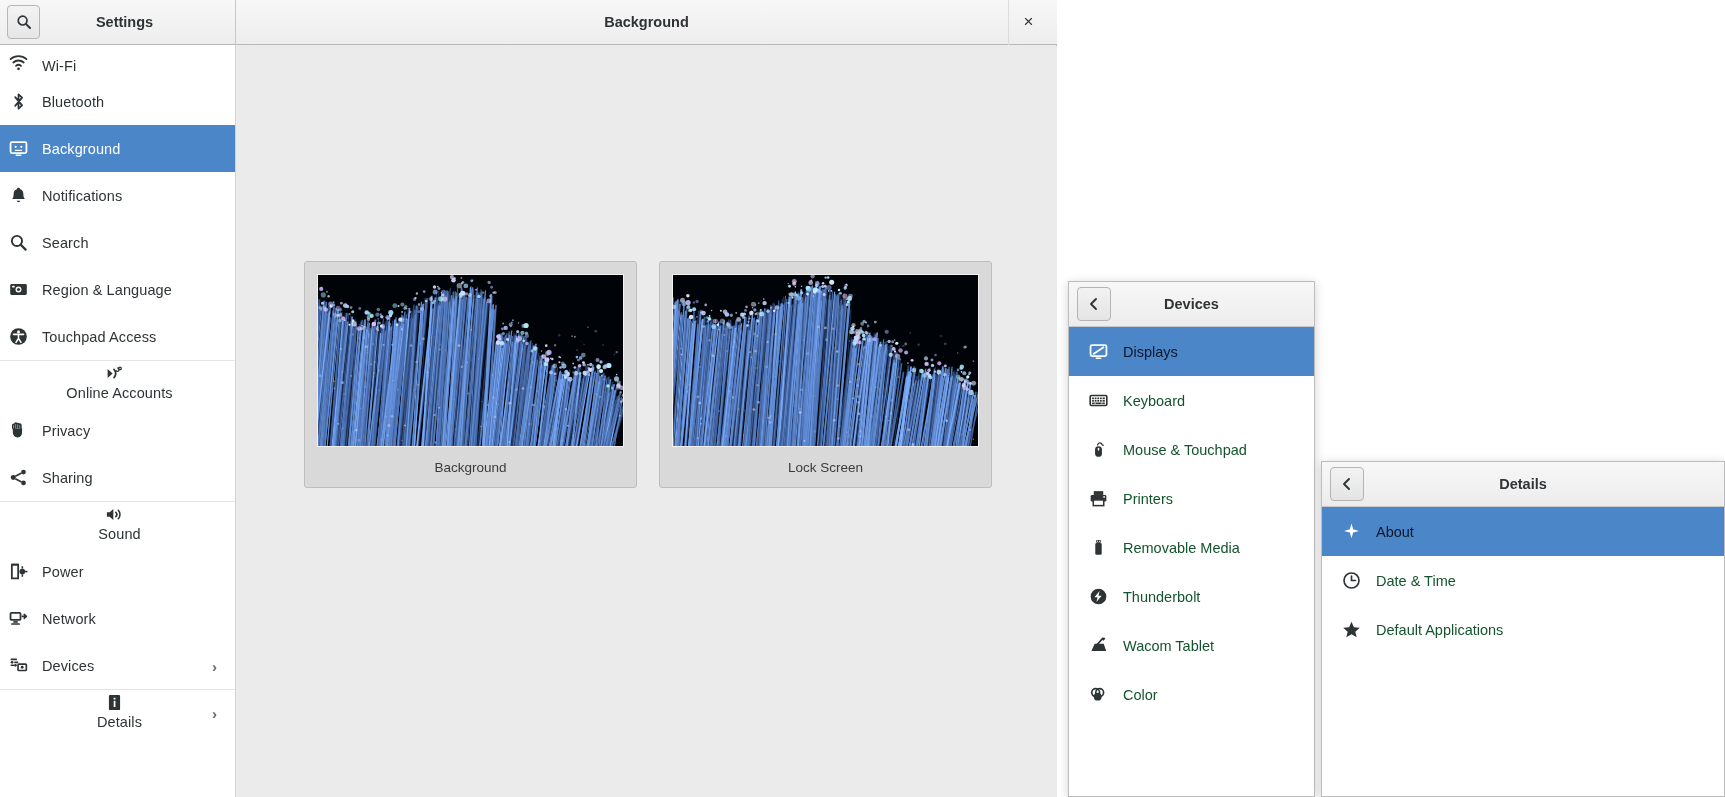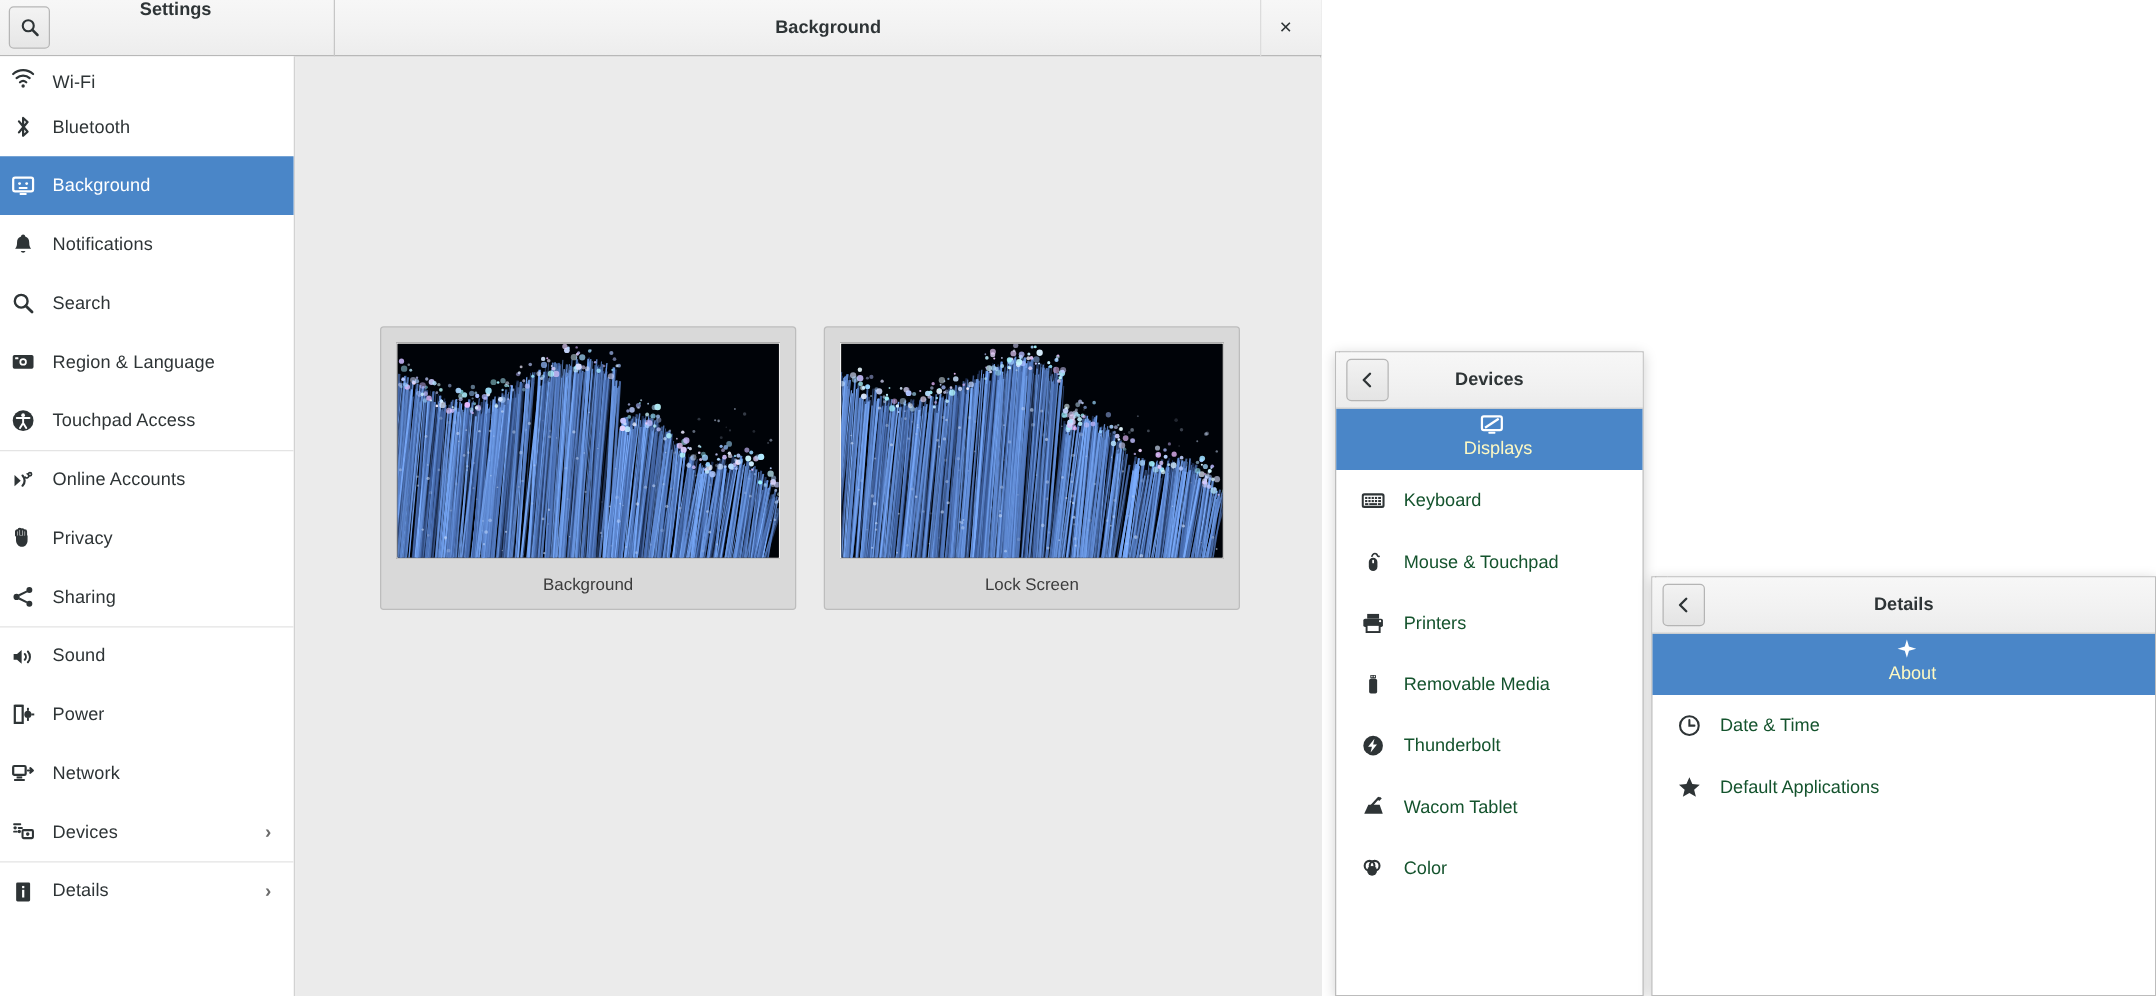--- a/index.html
+++ b/index.html
@@ -19,22 +19,22 @@
   }
 
   
   .headerbar {
     position: absolute; left: 0; top: 0; width: 1057px; height: 45px;
     background: linear-gradient(to bottom, #f7f7f7 0%, #f2f2f2 55%, #ededed 100%);
     border-bottom: 1px solid #b8b8b8;
     display: flex; align-items: center;
   }
   .hb-left {
-    width: 268px; height: 45px; position: relative;
-    display: flex; align-items: flex-start;
+    width: 236px; height: 45px; position: relative;
+    display: flex; align-items: center;
     border-right: 1px solid #c6c6c6;
   }
   .search-btn {
     position: absolute; left: 7px; top: 5px; width: 33px; height: 34px;
     background: linear-gradient(to bottom,#f3f3f3,#e6e6e6);
     border: 1px solid #b6b6b6; border-radius: 4px;
     display: flex; align-items: center; justify-content: center;
     cursor: pointer;
   }
   .search-btn svg { display:block; }
@@ -58,21 +58,21 @@
   .sidebar {
     position: absolute; left: 0; top: 45px; width: 236px; height: 752px;
     background: #ffffff; border-right: 1px solid #d2d2d2;
     overflow: hidden;
   }
   .sb-item {
     position: relative; height: 47px; display: flex; align-items: center;
     padding-left: 4px; cursor: pointer; color: #2e3436;
   }
   .sb-item.selected { background: #4a86c8; color: #ffffff; }
-  .sb-item.sep-top { border-top: 1px solid #e4e4e4; }
+  .sb-item.sep-top { border-top: 1px solid #e4e4e4; flex-direction: column; }
   .sb-ico {
     width: 28px; min-width: 28px; height: 24px;
     display: flex; align-items: center; justify-content: center;
     margin-right: 10px;
   }
   .sb-ico svg { display: block; }
   .sb-label { font-size: 14.5px; letter-spacing: .1px; }
   .sb-chev {
     position: absolute; right: 18px; top: 50%; transform: translateY(-50%);
     font-size: 15px; color: #6b6b6b; font-weight: 600;
@@ -128,21 +128,21 @@
     cursor: pointer;
   }
   .panel-title {
     width: 100%; text-align: center; font-size: 14.5px;
     font-weight: bold; color: #2e3436;
   }
   .p-item {
     height: 49px; display: flex; align-items: center; padding-left: 14px;
     color: #14532d; cursor: pointer;
   }
-  .p-item.selected { background: #4a86c8; color: #fef9c3; flex-direction: column; }
+  .p-item.selected { background: #4a86c8; color: #0f172a; }
   .p-ico {
     width: 30px; min-width: 30px; height: 24px;
     display: flex; align-items: center; justify-content: center; margin-right: 10px;
   }
   .p-label { font-size: 14.5px; }
 
   #panel-devices { left: 1068px; top: 281px; width: 247px; height: 516px; }
   #panel-details { left: 1321px; top: 461px; width: 404px; height: 336px; }
 
   .nub {

